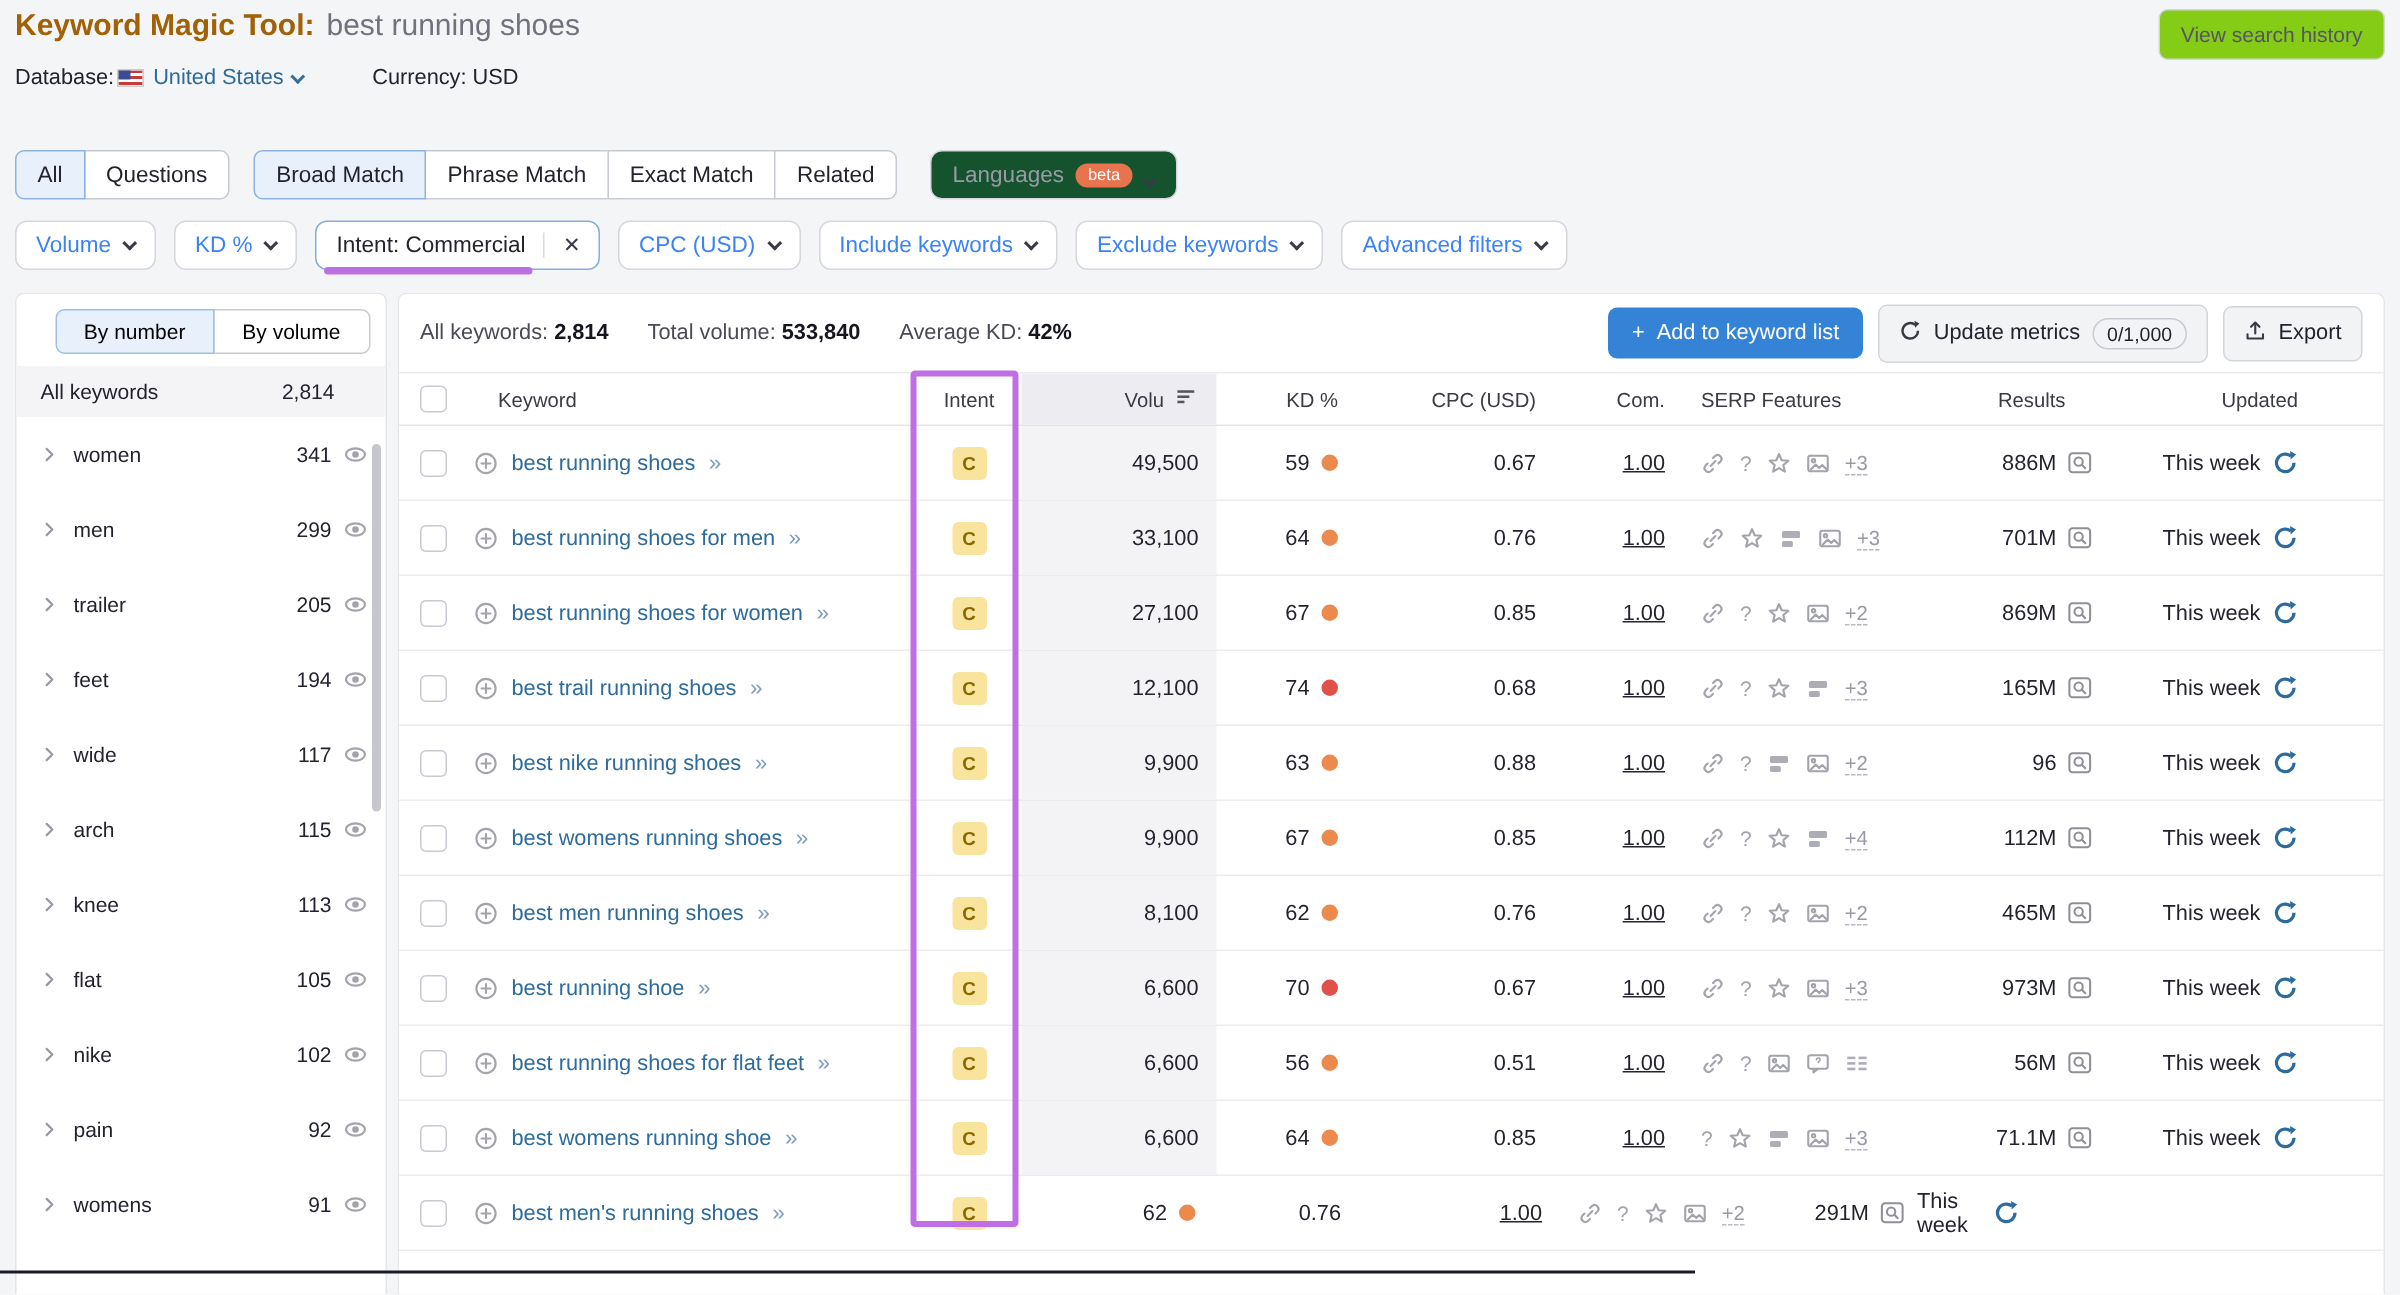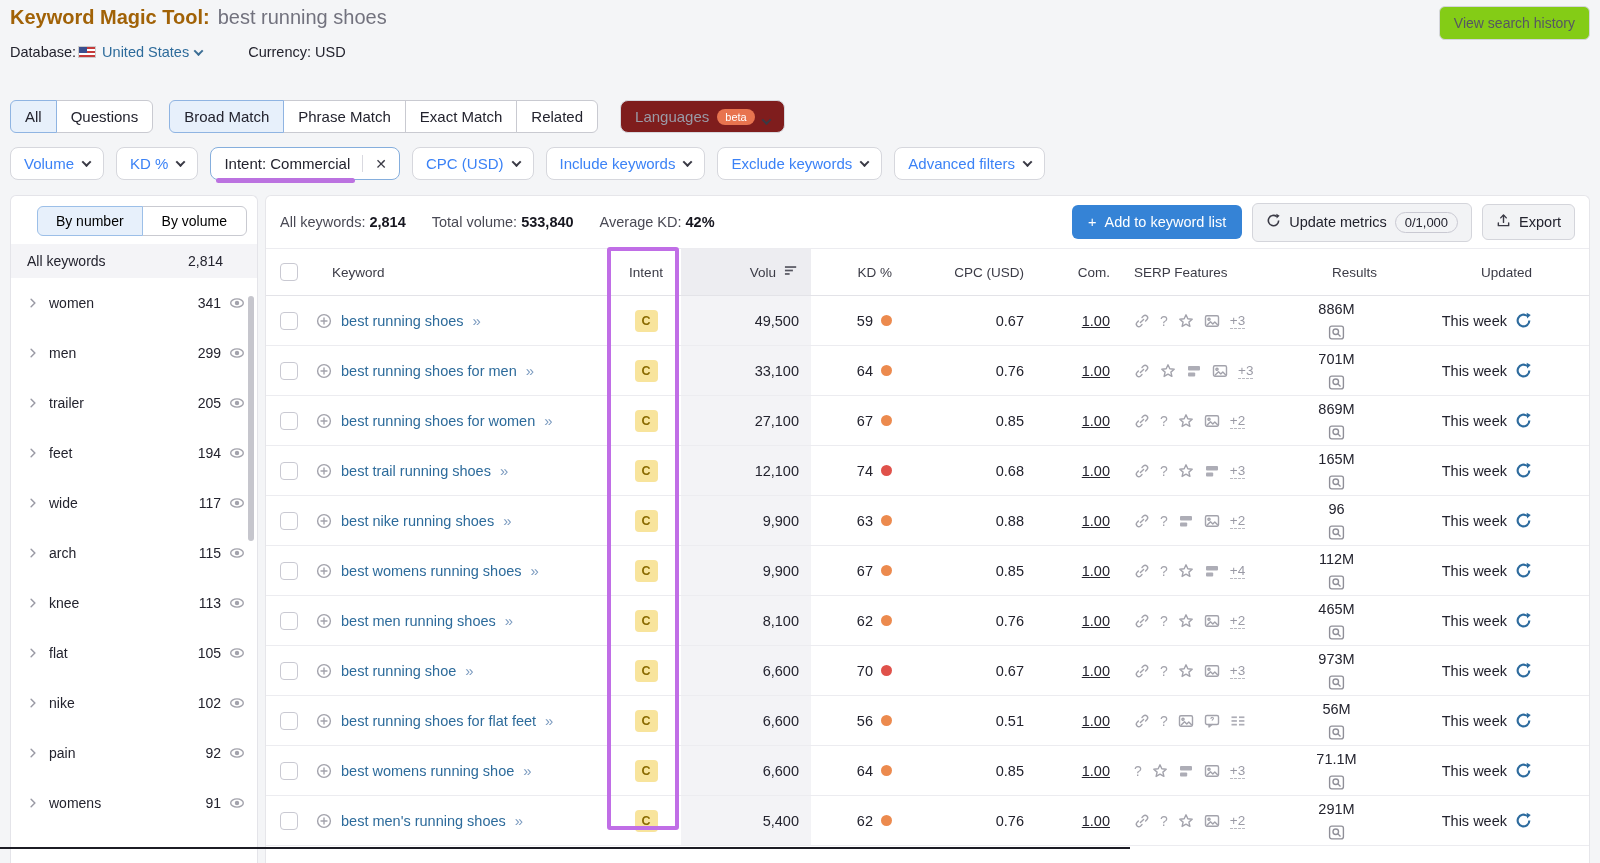--- a/index.html
+++ b/index.html
@@ -24,21 +24,21 @@
   .currency { margin-left:44px; color:#23232e; }
 
   
   .tabs-row { position:absolute; left:10px; top:100px; display:flex; align-items:center; }
   .tabgrp { display:flex; margin-right:16px; }
   .tab { background:#fff; border:1px solid #c9cad1; padding:7px 14px; font-size:15px; color:#23232e;
          cursor:pointer; margin-left:-1px; }
   .tab:first-child { border-radius:6px 0 0 6px; margin-left:0; }
   .tab:last-child { border-radius:0 6px 6px 0; }
   .tab.active { background:#e7f0fb; border-color:#8fb4e2; position:relative; z-index:2; }
-  .lang-pill { display:flex; align-items:flex-end; gap:8px; background:#7f1d1d; border:1px solid #d6d7dd;
+  .lang-pill { display:flex; align-items:flex-end; gap:8px; background:#14532d; border:1px solid #d6d7dd;
                border-radius:8px; padding:7px 14px; font-size:15px; color:#9a9aa6; cursor:pointer; margin-left:6px; }
   .beta { background:#e8744f; color:#fff; font-size:11px; border-radius:8px; padding:2px 8px; }
 
   .filters-row { position:absolute; left:10px; top:147px; display:flex; align-items:center; gap:12px; }
   .fpill { display:flex; align-items:center; gap:9px; background:#fff; border:1px solid #d6d7dd;
            border-radius:8px; padding:7px 13px; font-size:15px; color:#3b82f6; cursor:pointer; }
   .intent-chip { position:relative; display:flex; align-items:center; background:#fff;
                  border:1px solid #85aedd; border-radius:8px; padding:7px 0 7px 13px; font-size:15px;
                  color:#23232e; cursor:pointer; }
   .intent-chip .divider { width:1px; align-self:stretch; background:#d9d9e0; margin:0 0 0 12px; }
@@ -76,21 +76,21 @@
               border-radius:6px; padding:9px 16px; font-size:14.5px; cursor:pointer; }
   .btn-gray { display:flex; align-items:center; gap:8px; background:#f2f3f5; color:#23232e;
               border:1px solid #d4d5db; border-radius:6px; padding:8px 13px; font-size:14.5px; cursor:pointer; }
   .quota { border:1px solid #c9c9d2; border-radius:12px; padding:2px 9px; font-size:13px; }
 
   
   .tbl { position:relative; }
   .trow, .thead { display:grid;
       grid-template-columns:50px 295px 70px 130px 95px 130px 82px 160px 125px 1fr;
       align-items:center; }
-  .thead { height:48px; border-top:1px solid #ececf0; border-bottom:1px solid #e3e3e8;
+  .thead { height:36px; border-top:1px solid #ececf0; border-bottom:1px solid #e3e3e8;
            font-size:13.5px; color:#3b3b46; }
   .trow { height:50px; border-bottom:1px solid #ececf0; font-size:14.5px; }
   .cb { width:18px; height:18px; border:1.5px solid #c9c9d2; border-radius:4px; background:#fff;
         margin-left:14px; cursor:pointer; }
   .c-kw { display:flex; align-items:center; gap:9px; }
   .kw-link { color:#2d6b9b; cursor:pointer; }
   .kw-more { color:#7d9cc0; font-size:15px; letter-spacing:-1px; cursor:pointer; }
   .c-int { display:flex; justify-content:center; }
   .int-badge { width:23px; height:22px; display:flex; align-items:center; justify-content:center;
                background:#f8e49c; color:#8a6a00; font-weight:bold; font-size:12.5px; border-radius:4px; }
@@ -99,21 +99,21 @@
   .thead .c-vol { background:#ededf1; gap:8px; }
   .c-kd { display:flex; align-items:center; justify-content:flex-end; gap:8px; padding-right:14px; }
   .kd-dot { width:11px; height:11px; border-radius:50%; }
   .kd-orange { background:#ec8a4e; } .kd-red { background:#e0514a; }
   .c-cpc { text-align:right; padding-right:12px; }
   .c-com { text-align:right; padding-right:8px;text-decoration:underline; }
   .c-serp { display:flex; align-items:center; gap:10px; padding-left:16px; color:#a3a3ac; }
   .c-serp svg { display:block; }
   .serp-more { font-size:13.5px; color:#9a9aa5; border-bottom:1px dashed #b9b9c1; cursor:pointer; }
   .qmark { font-size:14px; color:#a3a3ac; }
-  .c-res { display:flex; align-items:center; justify-content:flex-end; gap:7px; padding-right:8px;flex-direction:column; }
+  .c-res { display:flex; align-items:center; justify-content:flex-end; gap:7px; padding-right:8px; }
   .c-upd { display:flex; align-items:center; justify-content:flex-end; gap:8px; padding-right:57px; }
   .hdr-left { padding-left:16px; } .hdr-right { text-align:right; padding-right:12px; }
   .hdr-right.kd { padding-right:14px; } .hdr-right.com { padding-right:8px; }
   .hdr-right.upd { padding-right:57px; }
 
   .intent-outline { position:absolute; left:341px; top:-1px; width:72px; bottom:16px;
                     border:4px solid #c06ee6; border-radius:3px; pointer-events:none; z-index:5; }
   .bottom-edge { position:absolute; left:0; bottom:14px; width:1130px; height:2px; background:#1c1c24; }
   .icon-btn { cursor:pointer; display:flex; align-items:center; }
 </style>
@@ -1120,21 +1120,20 @@
                 <circle cx="8" cy="8" r="6.4"></circle>
                 <path d="M8 5v6M5 8h6"></path>
               </svg>
             </span>
       <span class="kw-link">best men's running shoes</span>
       <span class="kw-more">»</span>
     </div>
     <div class="c-int">
             <span class="int-badge">C</span>
           </div>
-    <div class="c-vol">5,400</div>
     <div class="c-kd">
       <span>62</span>
       <span class="kd-dot kd-orange"></span>
     </div>
     <div class="c-cpc">0.76</div>
     <div class="c-com">1.00</div>
     <div class="c-serp">
             <span class="icon-btn">
               <svg width="16" height="16" viewBox="0 0 16 16" fill="none" stroke="#a3a3ac" stroke-width="1.4" stroke-linecap="round" stroke-linejoin="round">
                 <path d="M6.4 9.6 9.6 6.4"></path>

